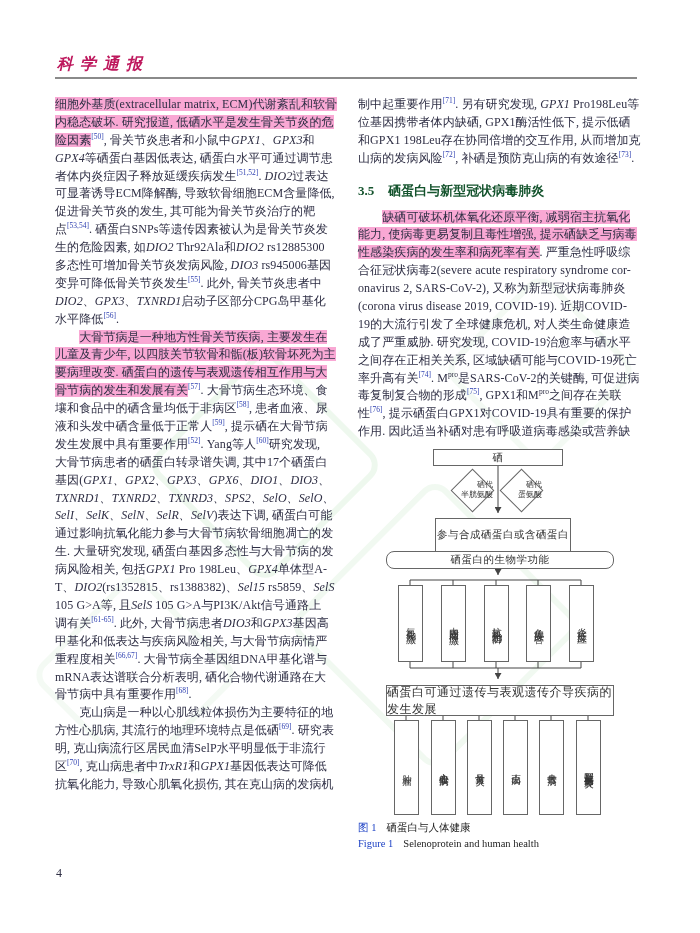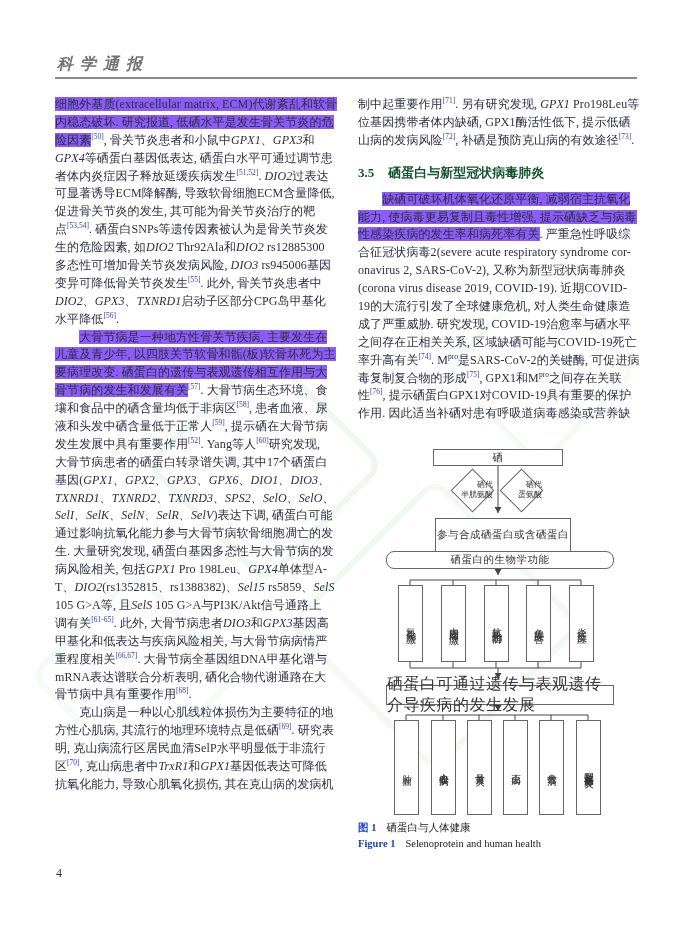--- a/index.html
+++ b/index.html
@@ -9,54 +9,54 @@
     font-family:"Liberation Serif", serif; overflow:hidden;
   }
   
   .wm { position:absolute; border:6px solid rgba(150,210,150,.16); transform:rotate(45deg); border-radius:18px; pointer-events:none; }
   .wm1 { left:180px; top:380px; width:170px; height:170px; }
   .wm2 { left:330px; top:520px; width:210px; height:210px; border-color:rgba(150,210,150,.13); }
   .wm3 { left:60px; top:600px; width:150px; height:150px; border-color:rgba(150,210,150,.10); }
   .wm4 { left:470px; top:300px; width:140px; height:140px; border-color:rgba(150,210,150,.10); }
 
   .logo { position:absolute; left:57px; top:54px; font-size:16px; font-weight:bold; font-style:italic;
-          letter-spacing:7px; color:#737373; font-family:"DejaVu Serif", serif; }
+          letter-spacing:7px; color:#be185d; font-family:"DejaVu Serif", serif; }
   .header-rule { position:absolute; left:55px; top:77px; width:582px; height:2px; background:#8a8a8a; }
 
   .col { position:absolute; top:96px; width:294px; font-size:12px; line-height:17.9px; color:#2e2e44; }
   .col-left  { left:55px; }
   .col-right { left:358px; }
   .tline { white-space:nowrap; height:17.9px; letter-spacing:.1px; }
-  .hl  { background:#8b5cf6; }
+  .hl  { background:#f9a8d4; }
   .sup { font-size:7.5px; vertical-align:super; color:#2d3fb0; line-height:0; letter-spacing:0; }
   .sup.dk { color:inherit; }
   .it  { font-style:italic;margin-top:23px; }
   .sec-heading { font-weight:bold; color:#14532d; font-size:13px; line-height:18px; margin:14px 0 9px; white-space:nowrap; }
   .sec-heading .num { margin-right:14px; }
 
   .pagenum { position:absolute; left:56px; top:866px; font-size:12px; color:#2e2e44; }
 
   
   .figure { position:absolute; left:358px; top:449px; width:294px; height:370px; font-family:"Liberation Sans", sans-serif; color:#333; }
   .fc-box { position:absolute; border:1px solid #666; background:#fff; display:flex; align-items:center; justify-content:center;
             font-size:10.5px; letter-spacing:.5px; }
   .fc-root  { left:75px;  top:0;     width:130px; height:17px; }
   .fc-syn   { left:77px;  top:69px;  width:136px; height:34px; }
   .fc-fn    { left:28px;  top:102px; width:228px; height:18px;border-radius:8px; }
-  .fc-med   { left:28px;  top:236px; width:228px; height:20px; font-size:16px;font-family:Liberation Mono, monospace; }
+  .fc-med   { left:28px;  top:236px; width:228px; height:31px; font-size:12px;font-family:Liberation Mono, monospace; }
   .fc-diamond { position:absolute; width:31px; height:31px; border:1px solid #666; background:#fff; transform:rotate(45deg); }
   .fc-dtext { position:absolute; width:40px; text-align:right; font-size:8px; line-height:9.5px; letter-spacing:0; color:#333; }
   .vbox { position:absolute; border:1px solid #666; background:#fff; writing-mode:vertical-rl; text-orientation:upright;
           display:flex; align-items:center; justify-content:center; letter-spacing:2px; color:#333; }
   .vbox.tier1 { top:136px; width:25px; height:77px; font-size:10px; }
   .vbox.tier2 { top:271px; width:25px; height:95px; font-size:9.5px; letter-spacing:1px; }
   .fc-svg { position:absolute; left:0; top:0; width:294px; height:370px; }
 
   .caption { position:absolute; left:358px; top:820px; width:294px; font-size:10.5px; color:#1c1c1c; line-height:16px; }
-  .caption .cap-label { color:#1a3fc4; font-weight:bold; margin-right:10px; }
+  .caption .cap-label { color:#1a3fc4; font-weight:normal; margin-right:10px; }
   .caption .cap-en { font-family:"Liberation Serif", serif; }
 </style>
 </head>
 <body>
 
 <div class="wm wm1"></div>
 <div class="wm wm2"></div>
 <div class="wm wm3"></div>
 <div class="wm wm4"></div>
 
@@ -108,20 +108,21 @@
       <div class="tline"><span>明, 克山病流行区居民血清SelP水平明显低于非流行</span></div>
       <div class="tline"><span>区</span><span class="sup">[70]</span><span>, 克山病患者中</span><span class="it">TrxR1</span><span>和</span><span class="it">GPX1</span><span>基因低表达可降低</span></div>
       <div class="tline"><span>抗氧化能力, 导致心肌氧化损伤, 其在克山病的发病机</span></div>
     </div>
 </div>
 
 <div class="col col-right">
   <div>
       <div class="tline"><span>制中起重要作用</span><span class="sup">[71]</span><span>. 另有研究发现, </span><span class="it">GPX1</span><span> Pro198Leu等</span></div>
       <div class="tline"><span>位基因携带者体内缺硒, GPX1酶活性低下, 提示低硒</span></div>
+      <div class="tline"><span>和GPX1 198Leu存在协同倍增的交互作用, 从而增加克</span></div>
       <div class="tline"><span>山病的发病风险</span><span class="sup">[72]</span><span>, 补硒是预防克山病的有效途径</span><span class="sup">[73]</span><span>.</span></div>
     </div>
   <div class="sec-heading">
     <span class="num">3.5</span><span>硒蛋白与新型冠状病毒肺炎</span>
   </div>
   <div>
       <div class="tline"><span>　　</span><span class="hl">缺硒可破坏机体氧化还原平衡, 减弱宿主抗氧化</span></div>
       <div class="tline"><span class="hl">能力, 使病毒更易复制且毒性增强, 提示硒缺乏与病毒</span></div>
       <div class="tline"><span class="hl">性感染疾病的发生率和病死率有关</span><span>. 严重急性呼吸综</span></div>
       <div class="tline"><span>合征冠状病毒2(severe acute respiratory syndrome cor-</span></div>

